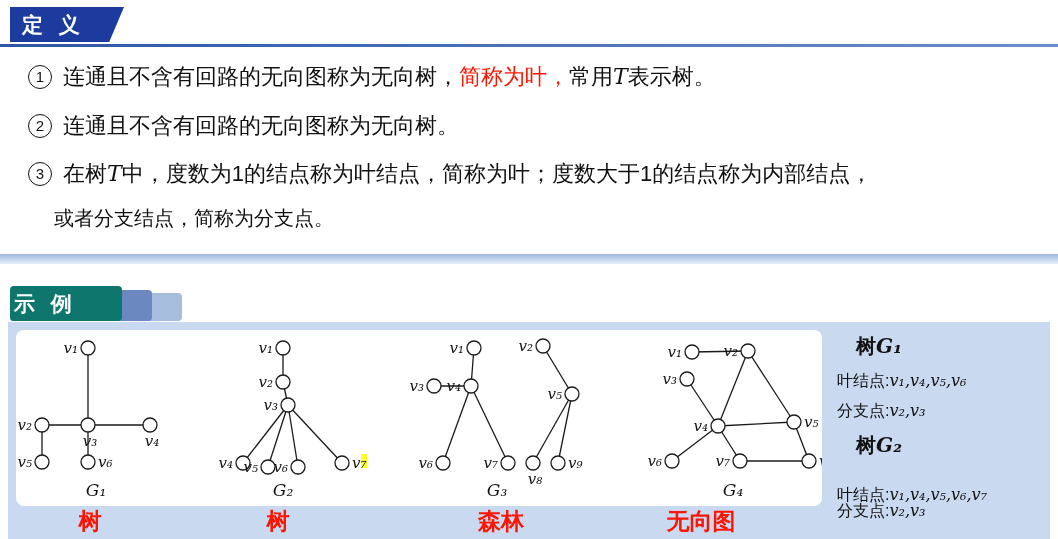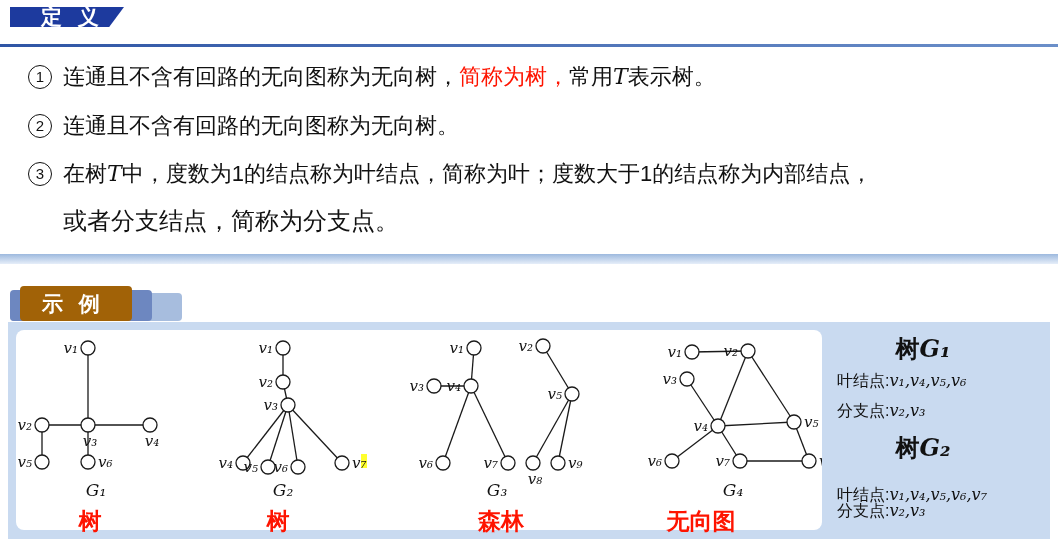--- a/index.html
+++ b/index.html
@@ -1,74 +1,74 @@
 <!DOCTYPE html>
 <html><head>
 <meta charset="utf-8">
 <style>
   *{margin:0;padding:0;box-sizing:border-box}
   html,body{width:1058px;height:539px}
   body{position:relative;background:#ffffff;overflow:hidden;color:#111;
        font-family:"Liberation Sans","DejaVu Sans",sans-serif}
 
   
-  .def-badge{position:absolute;left:10px;top:7px;width:114px;height:20px;background:#1d3a9e;
+  .def-badge{position:absolute;left:10px;top:7px;width:114px;height:35px;background:#1d3a9e;
              clip-path:polygon(0 0,100% 0,87% 100%,0 100%);
-             display:flex;align-items:center;padding-left:31px;color:#fff;font-weight:bold;
+             display:flex;align-items:center;padding-left:12px;color:#fff;font-weight:bold;
              font-size:21px;letter-spacing:5px}
   .top-rule{position:absolute;left:0;top:44px;width:1058px;height:3px;
             background:linear-gradient(90deg,#2f55a5,#6b8fc9)}
 
   
   .def-row{position:absolute;left:28px;font-size:22px;line-height:1.25;display:flex;gap:11px;align-items:flex-start}
   .def1{top:63px}.def2{top:112px}.def3{top:160px}
-  .def-line2{position:absolute;left:63px;top:205px;font-size:24px}
+  .def-line2{position:absolute;left:54px;top:205px;font-size:20px}
   .circ-num{flex:0 0 auto;width:24px;height:24px;border:1.6px solid #111;border-radius:50%;
             display:inline-flex;align-items:center;justify-content:center;font-size:15px;margin-top:2px}
   .red{color:#fe1400}
   .mvar{font-family:"DejaVu Serif","Liberation Serif",serif;font-style:italic}
 
   
   .divider{position:absolute;left:0;top:254px;width:1058px;height:10px;
            background:linear-gradient(180deg,#9db9de,#e6eef9)}
 
   
   .ex-pale{position:absolute;left:10px;top:293px;width:172px;height:28px;background:#a7bdde;border-radius:4px}
   .ex-mid{position:absolute;left:10px;top:290px;width:142px;height:31px;background:#6d87c0;border-radius:4px}
-  .ex-badge{position:absolute;left:20px;top:286px;width:112px;height:35px;background:#a16207;border-radius:4px;
-            display:flex;align-items:center;padding-left:22px;color:#fff;font-weight:bold;
+  .ex-badge{position:absolute;left:10px;top:286px;width:112px;height:35px;background:#0f766e;border-radius:4px;
+            display:flex;align-items:center;padding-left:4px;color:#fff;font-weight:bold;
             font-size:21px;letter-spacing:5px}
 
   
   .panel{position:absolute;left:8px;top:322px;width:1042px;height:217px;background:#c9daf0}
-  .graphbox{position:absolute;left:16px;top:330px;width:806px;height:200px;background:#ffffff;border-radius:8px}
+  .graphbox{position:absolute;left:16px;top:330px;width:806px;height:176px;background:#ffffff;border-radius:8px}
   .graphbox svg{display:block}
 
   .red-cap{position:absolute;top:506px;transform:translateX(-50%);color:#fe1400;font-weight:bold;font-size:23px}
   .cap1{left:90px}.cap2{left:278px}.cap3{left:501px}.cap4{left:701px}
 
   
-  .info-title{position:absolute;left:838px;width:170px;text-align:center;font-size:24px;font-weight:bold;white-space:nowrap}
+  .info-title{position:absolute;left:794px;width:170px;text-align:center;font-size:20px;font-weight:bold;white-space:nowrap}
   .it1{top:333px}.it2{top:432px}
   .info-title .mvar{font-weight:bold}
   .info-row{position:absolute;left:837px;font-size:16px;white-space:nowrap}
   .ir1{top:371px}.ir2{top:401px}.ir3{top:485px}.ir4{top:501px}
   .info-row .cn{}
 </style>
 </head>
 <body>
 
 <div class="def-badge">
   <span>定 义</span>
 </div>
 <div class="top-rule"></div>
 
 <div class="def-row def1">
   <span class="circ-num">1</span>
-  <span class="def-text"><span>连通且不含有回路的无向图称为无向树，</span><span class="red">简称为树，</span><span>常用</span><span class="mvar">T</span><span>表示树。</span></span>
+  <span class="def-text"><span>连通且不含有回路的无向图称为无向树，</span><span class="red">简称为叶，</span><span>常用</span><span class="mvar">T</span><span>表示树。</span></span>
 </div>
 
 <div class="def-row def2">
   <span class="circ-num">2</span>
   <span class="def-text">连通且不含有回路的无向图称为无向树。</span>
 </div>
 
 <div class="def-row def3">
   <span class="circ-num">3</span>
   <span class="def-text"><span>在树</span><span class="mvar">T</span><span>中，度数为1的结点称为叶结点，简称为叶；度数大于1的结点称为内部结点，</span></span>

